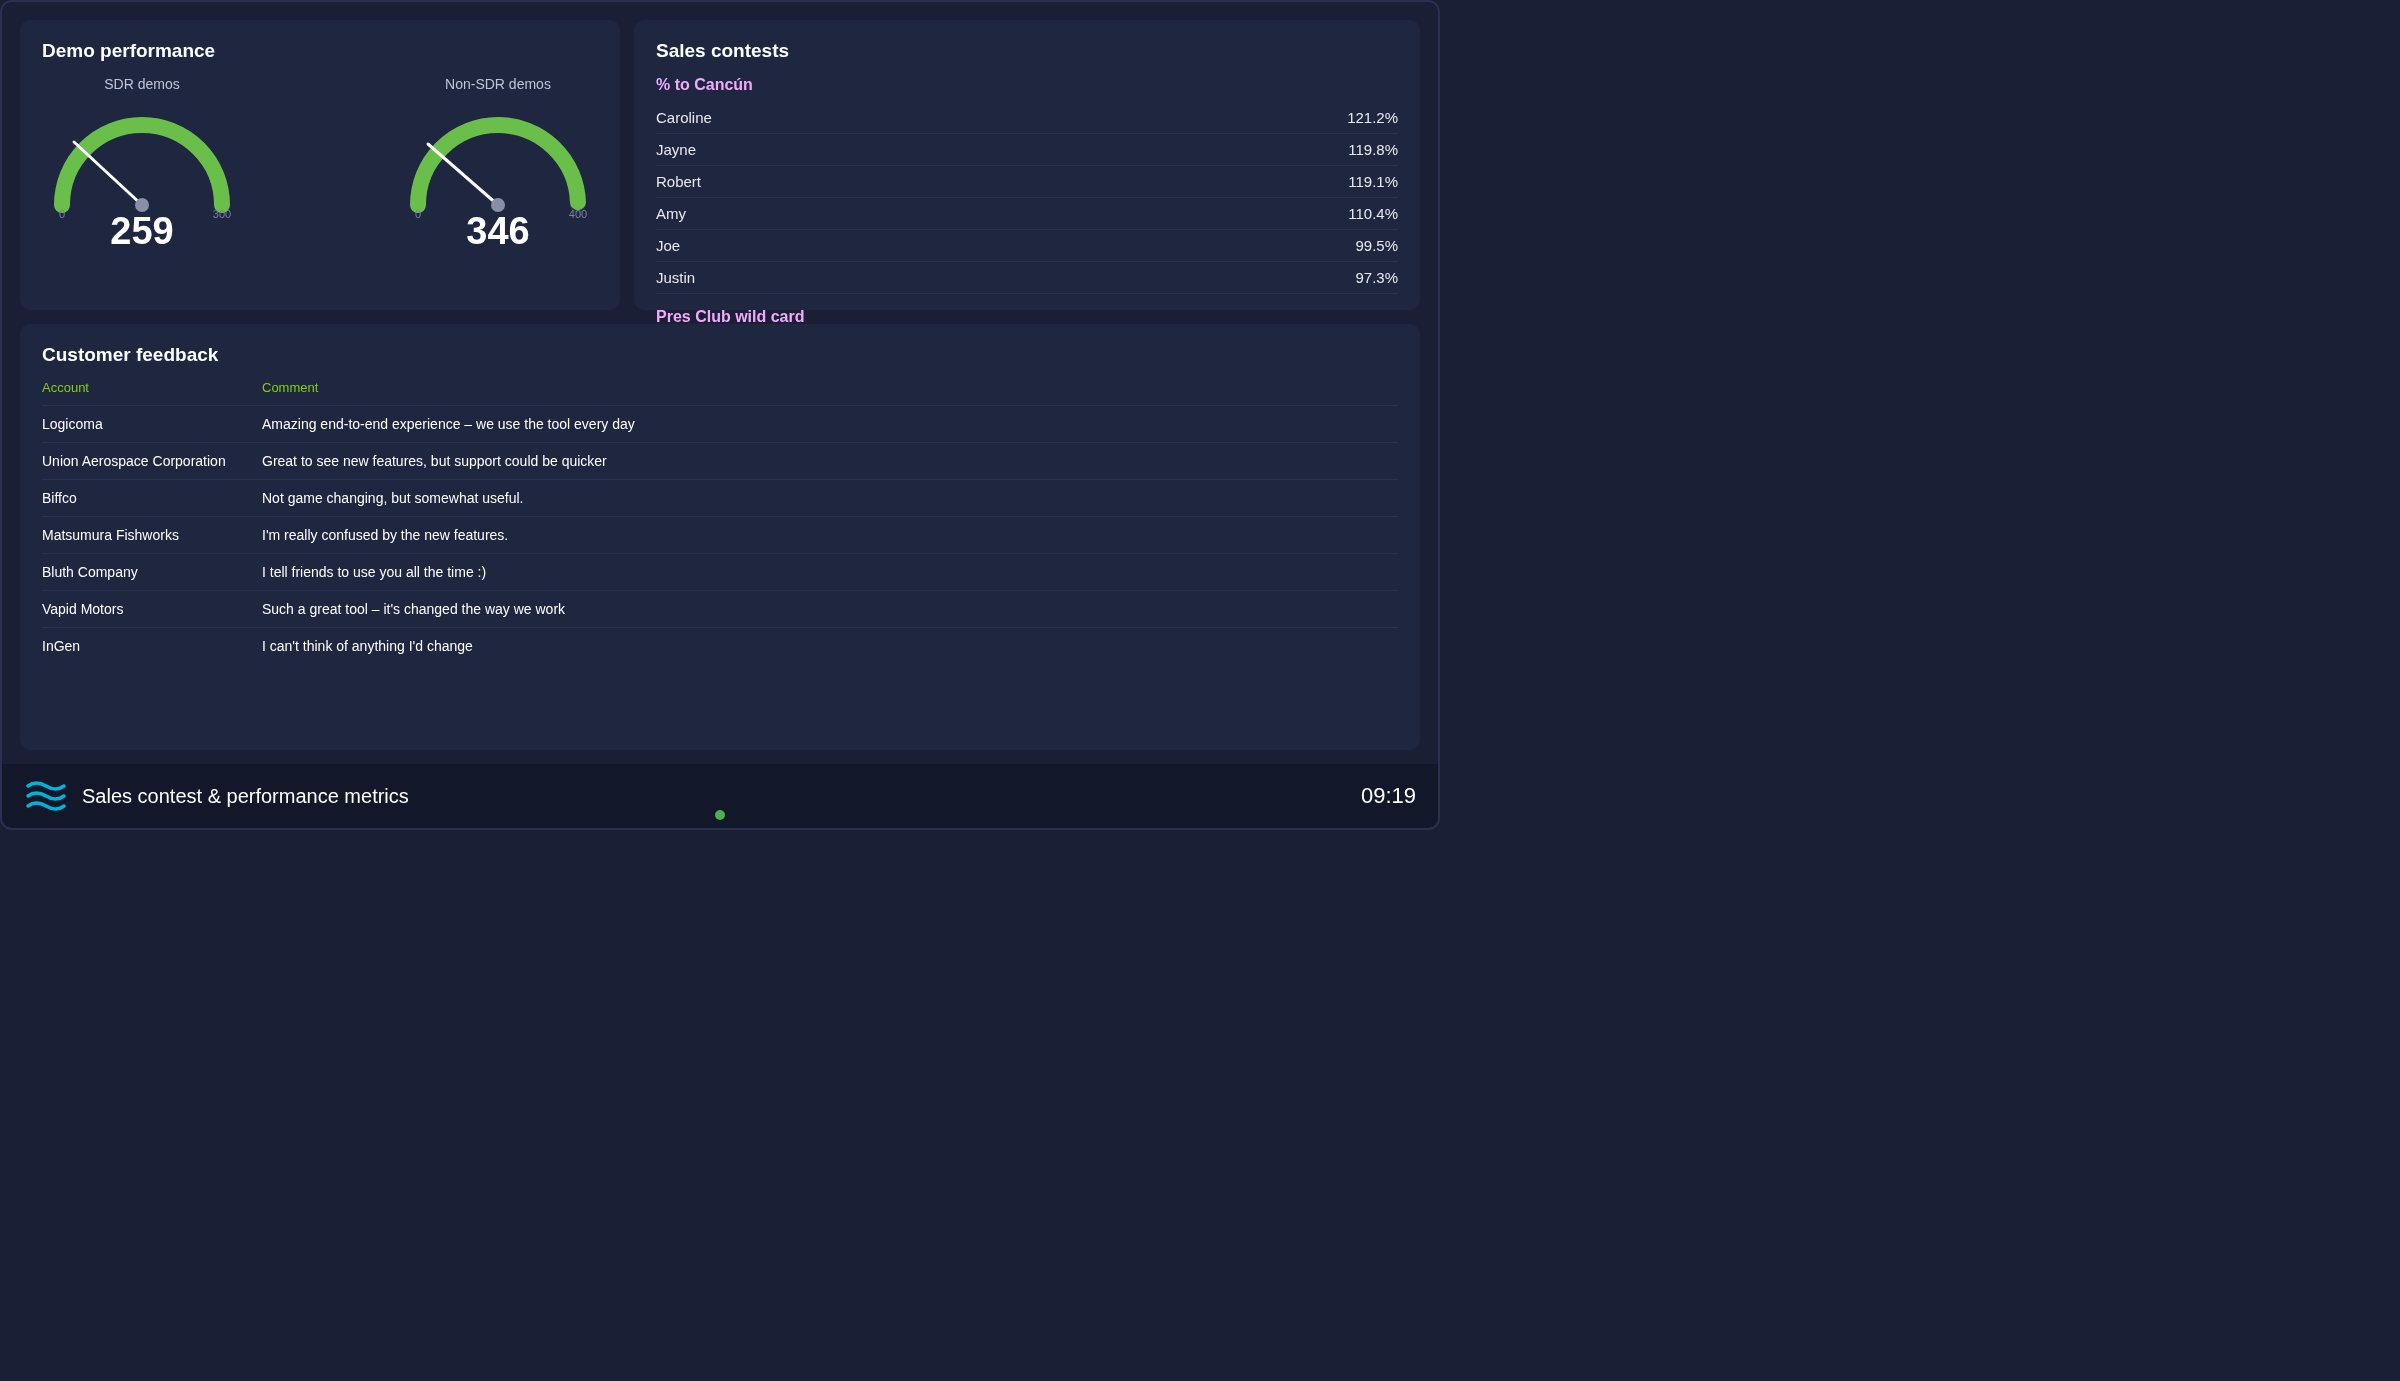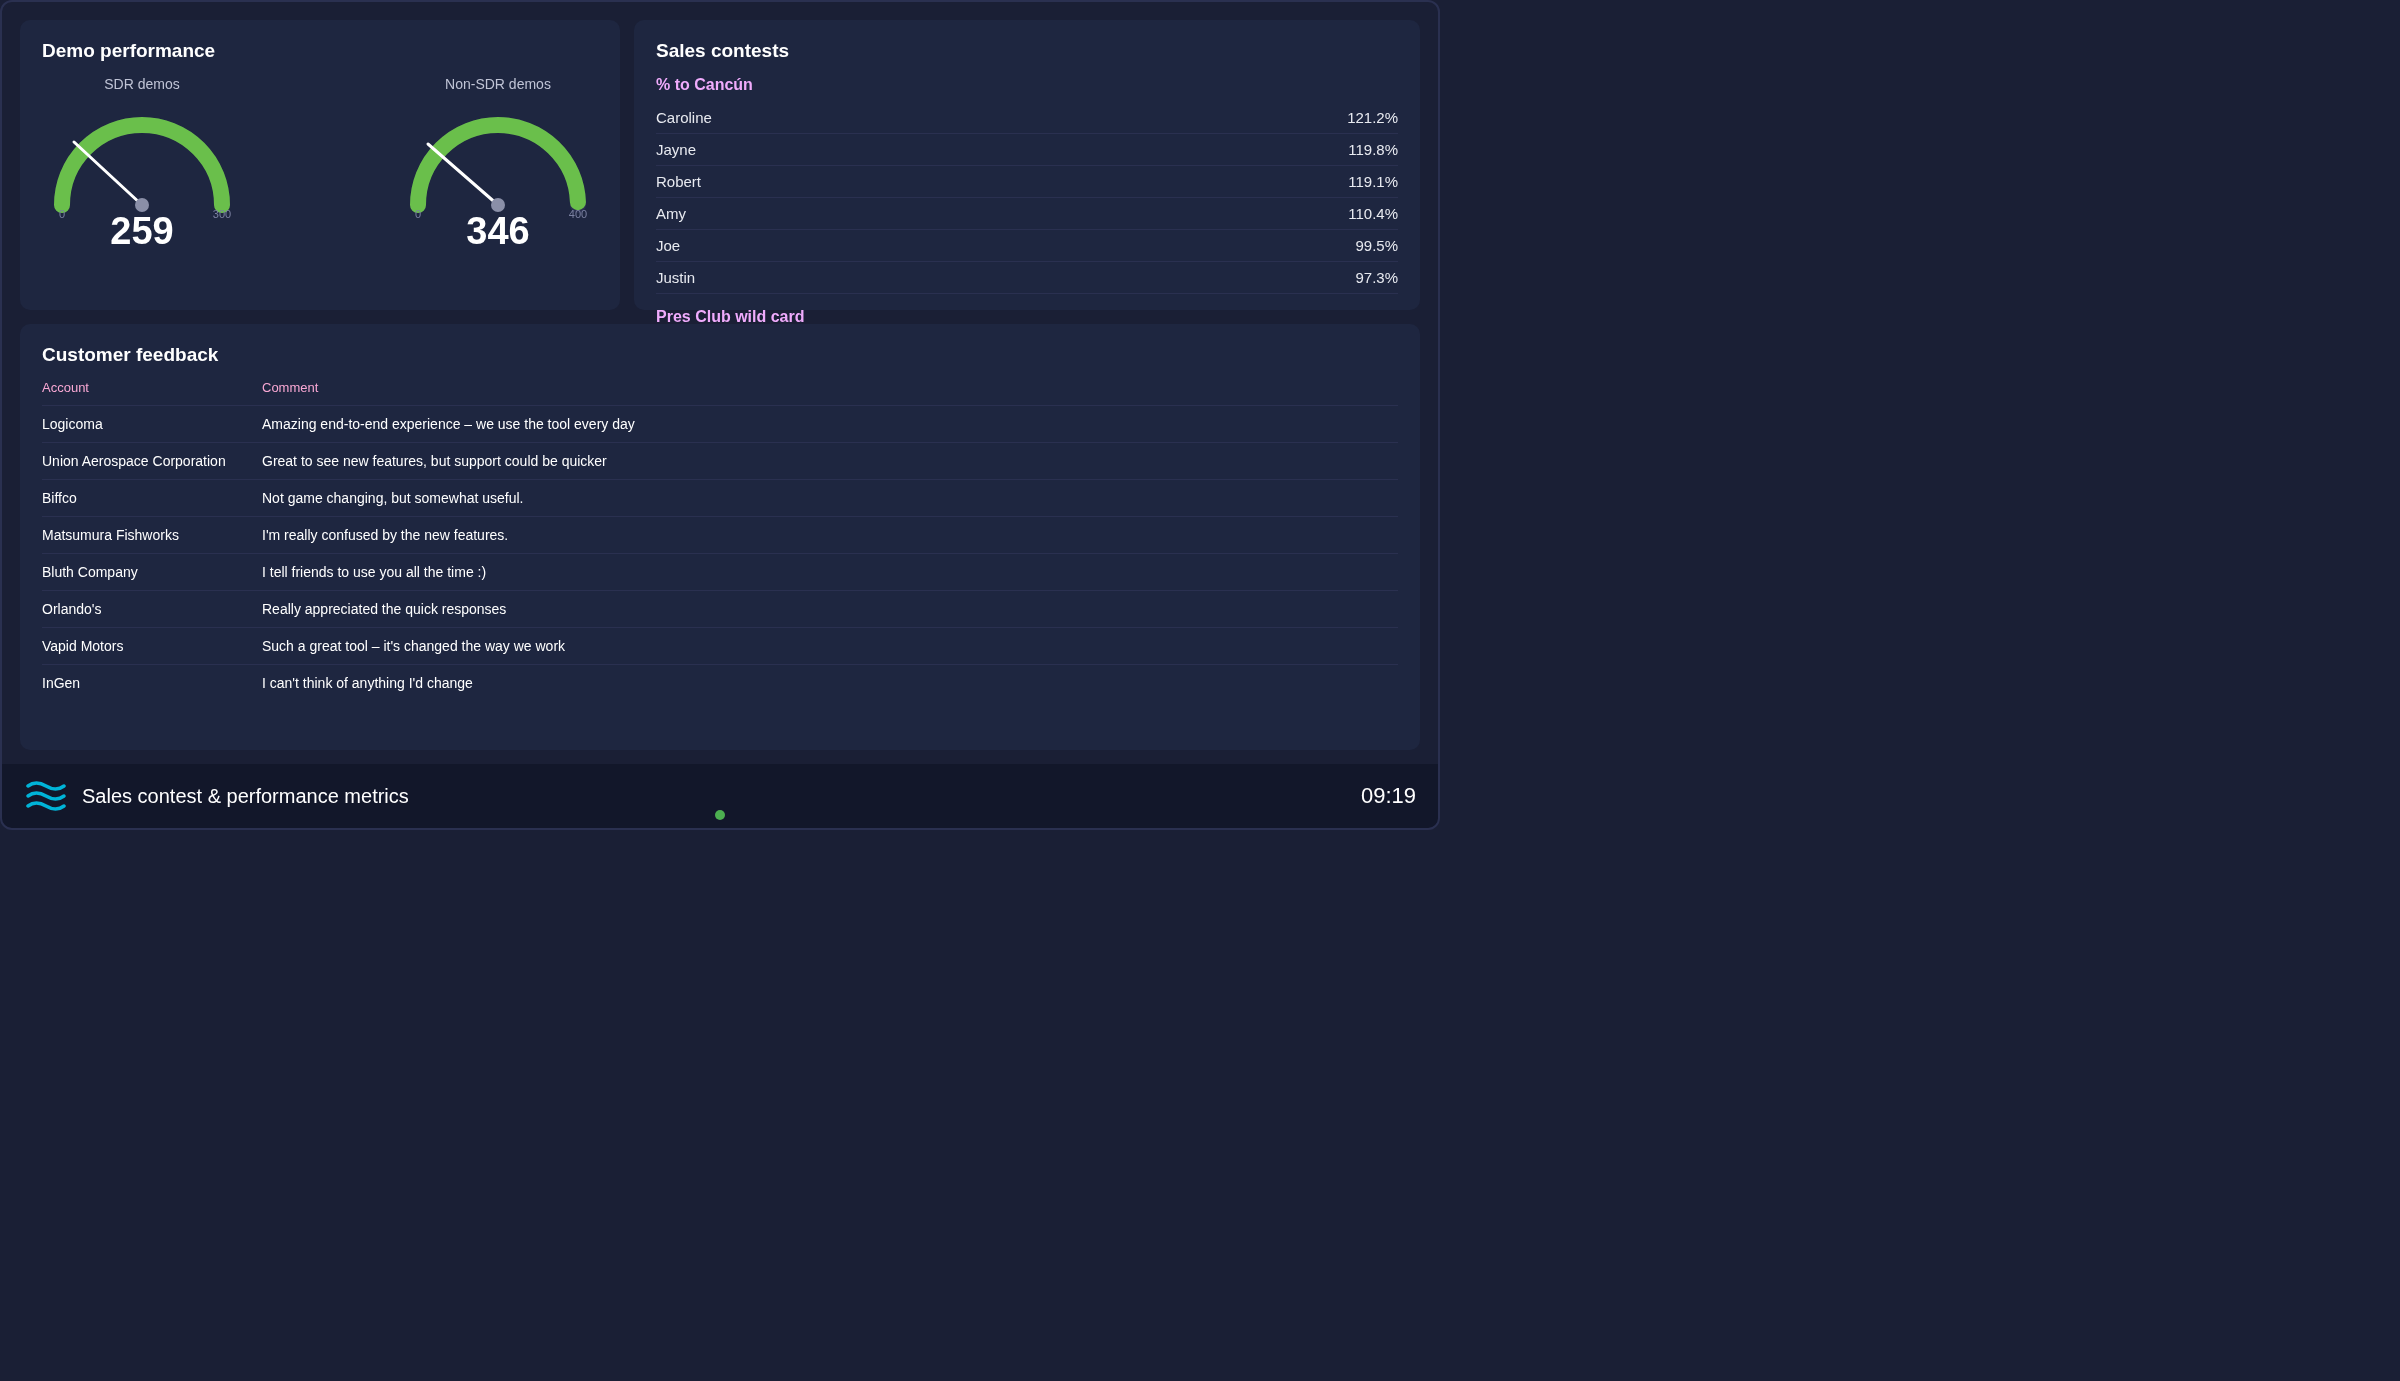--- a/index.html
+++ b/index.html
@@ -155,21 +155,21 @@
     }
 
     .feedback-table {
       width: 100%;
       border-collapse: collapse;
     }
 
     .feedback-table th {
       font-size: 13px;
       font-weight: 400;
-      color: #f9a8d4;
+      color: #84cc16;
       text-align: left;
       padding: 0 0 10px 0;
       border-bottom: 1px solid #2a3050;
     }
 
     .feedback-table td {
       font-size: 14px;
       color: #ffffff;
       padding: 10px 0;
       border-bottom: 1px solid #2a3050;
@@ -358,24 +358,20 @@
     </tr>
             <tr>
       <td>Matsumura Fishworks</td>
       <td>I'm really confused by the new features.</td>
     </tr>
             <tr>
       <td>Bluth Company</td>
       <td>I tell friends to use you all the time :)</td>
     </tr>
             <tr>
-      <td>Orlando's</td>
-      <td>Really appreciated the quick responses</td>
-    </tr>
-            <tr>
       <td>Vapid Motors</td>
       <td>Such a great tool – it's changed the way we work</td>
     </tr>
             <tr>
       <td>InGen</td>
       <td>I can't think of anything I'd change</td>
     </tr>
           </tbody>
       </table>
     </div>

